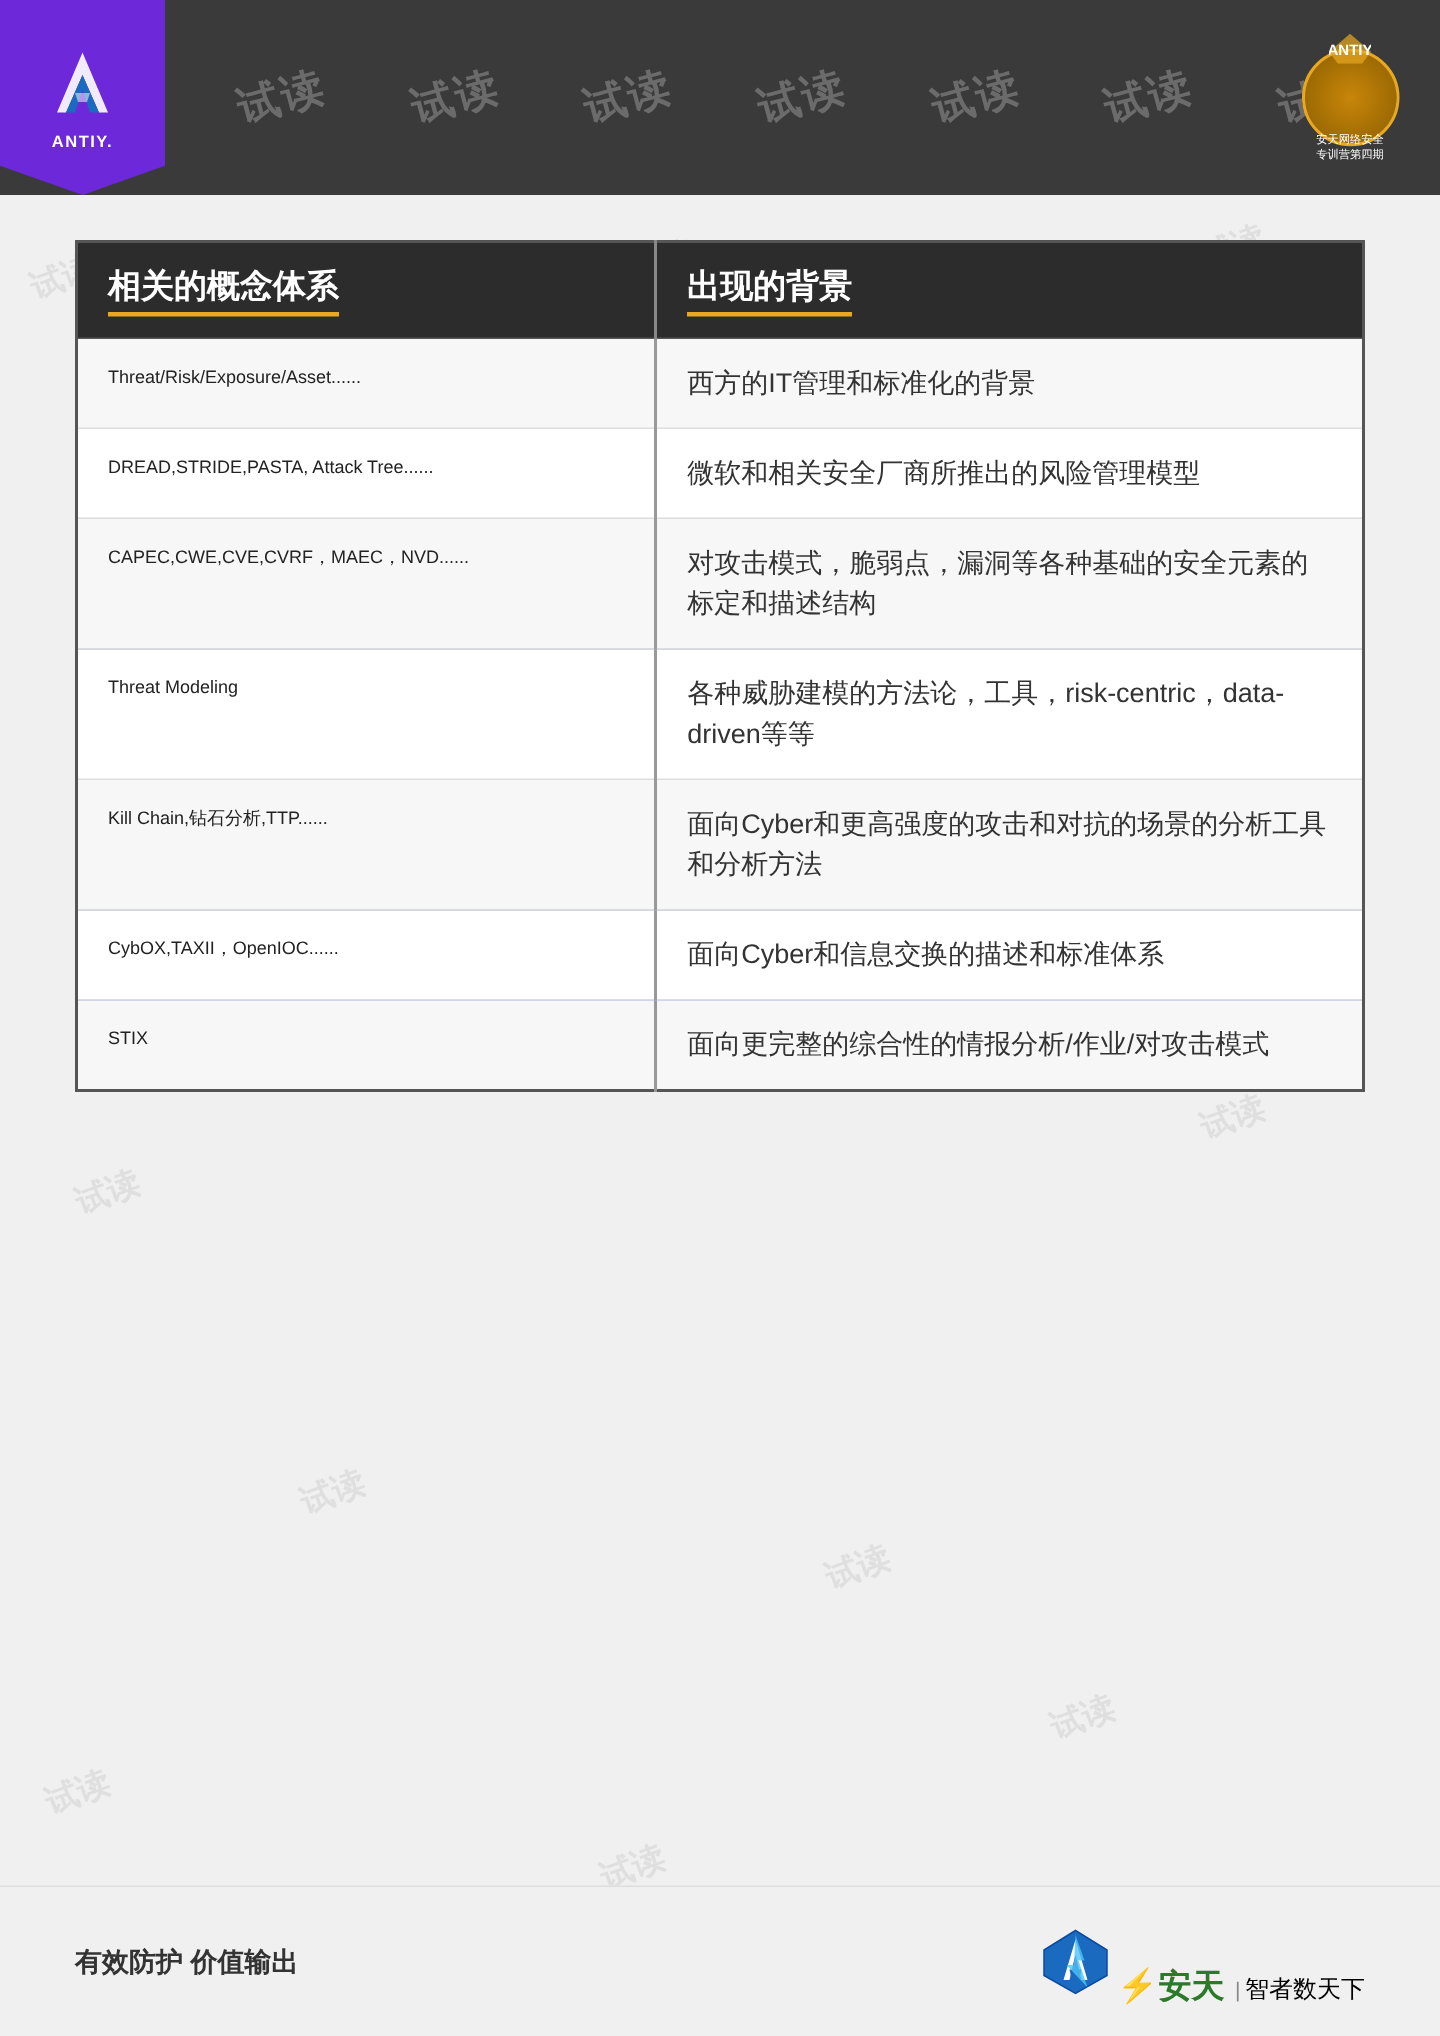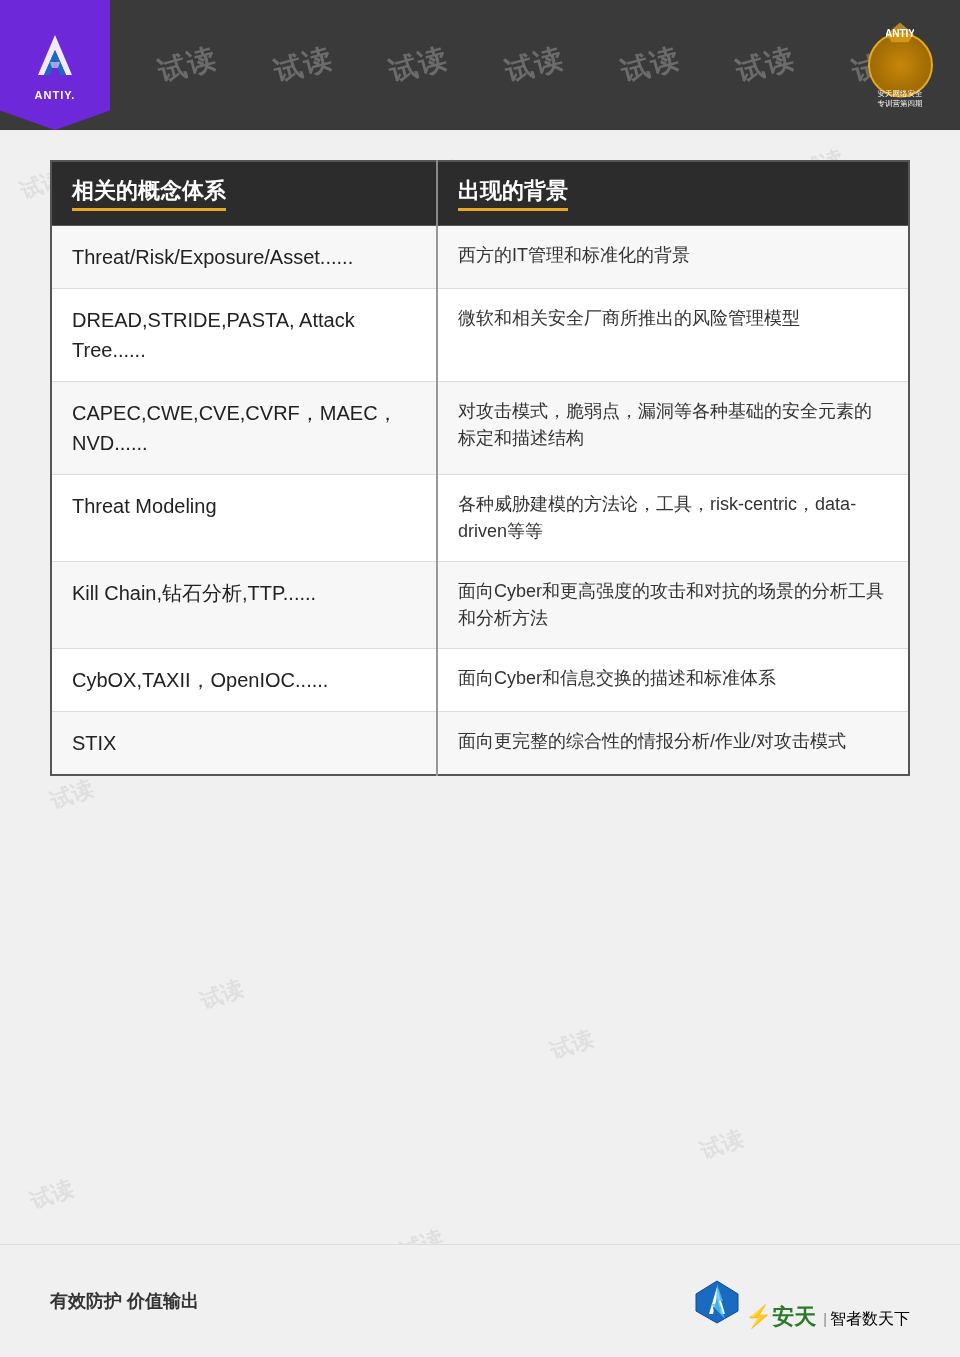--- a/index.html
+++ b/index.html
@@ -179,37 +179,37 @@
     .data-table tbody td {
       padding: 16px 20px;
       font-size: 18px;
       vertical-align: top;
       border: 1px solid #ddd;
       line-height: 1.5;
     }
 
     .data-table tbody td.col-left {
       border-right: 2px solid #999;
-      font-size: 20px;
+      font-size: 12px;
       color: #222;
     }
 
     .data-table tbody td.col-right {
       color: #333;
       font-size: 18px;
       padding-left: 20px;
     }
 
     
     .footer {
       position: absolute;
       bottom: 0;
       left: 0;
       right: 0;
-      height: 113px;
+      height: 100px;
       background: #f0f0f0;
       display: flex;
       align-items: center;
       justify-content: space-between;
       padding: 0 50px;
       border-top: 1px solid #ddd;
       z-index: 2;
     }
 
     .footer-tagline {

